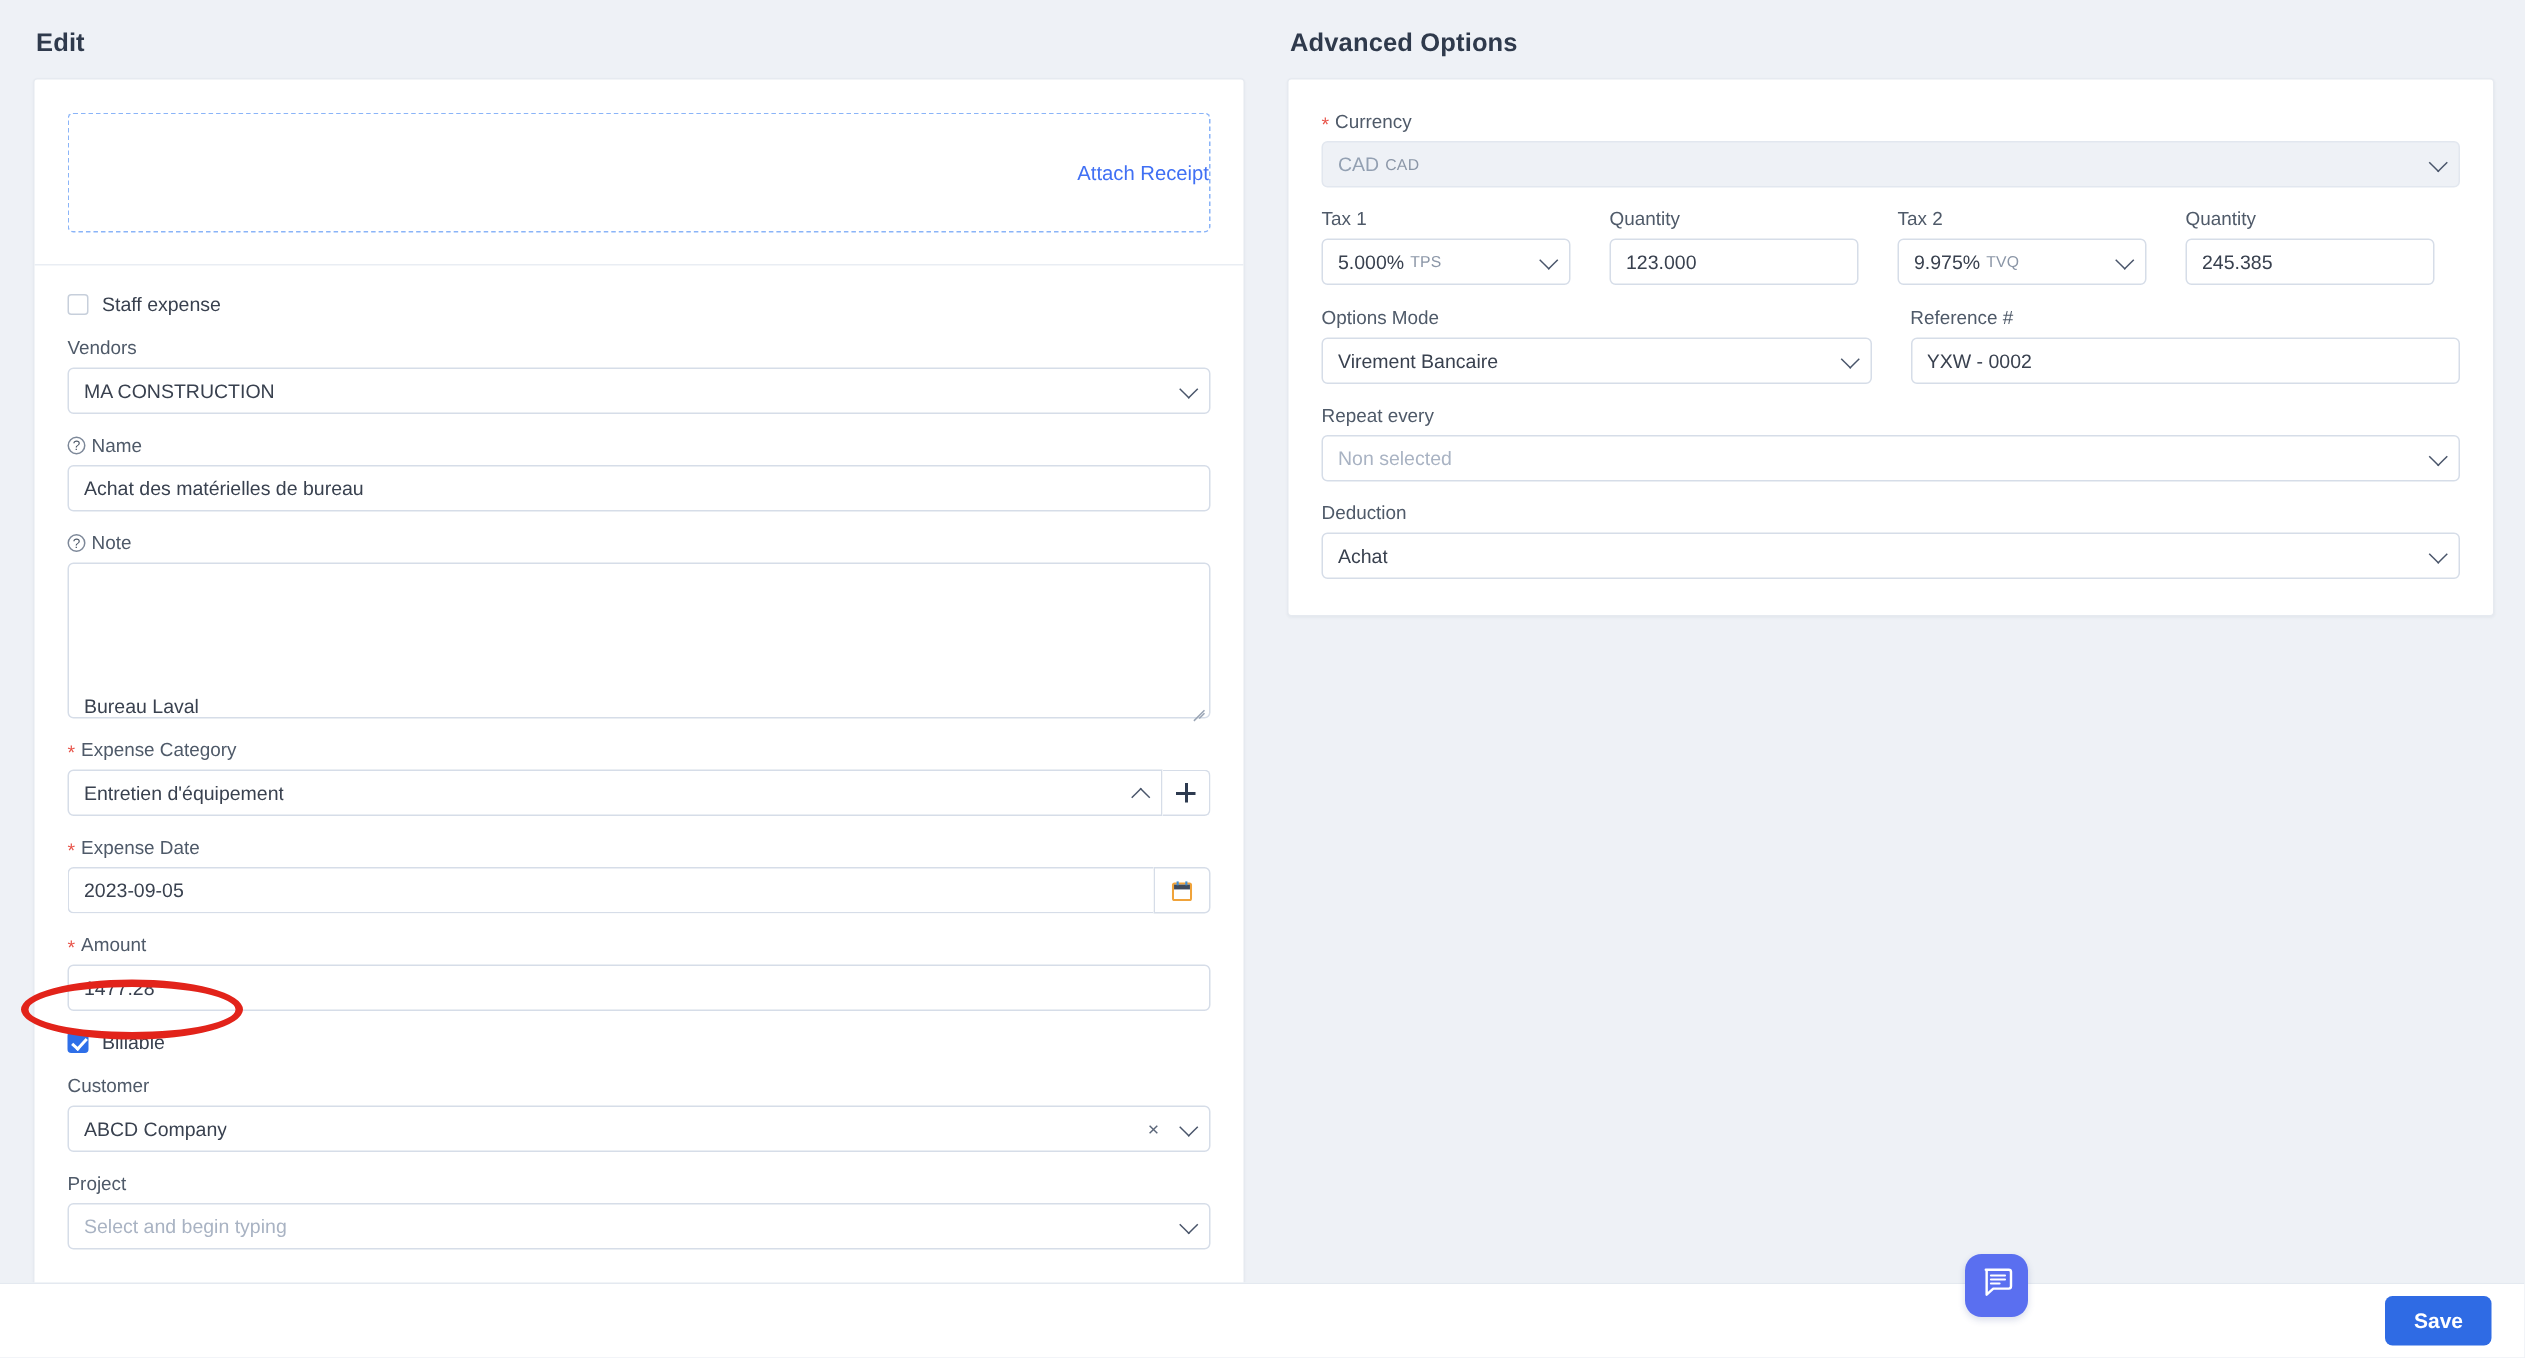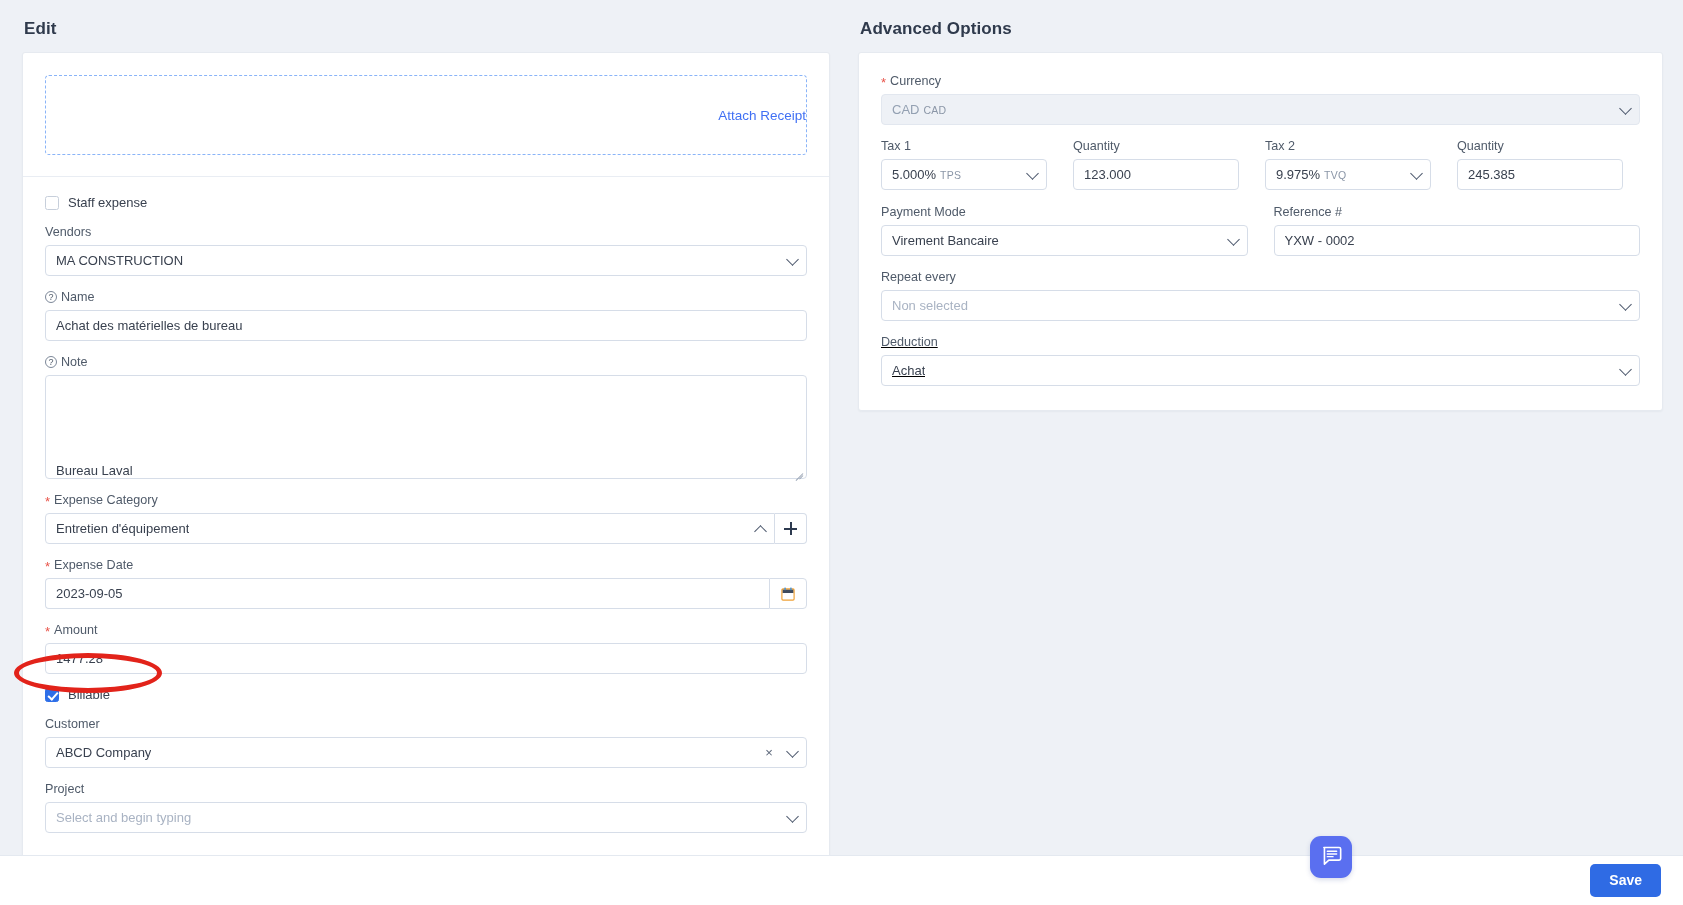--- a/index.html
+++ b/index.html
@@ -508,21 +508,21 @@
             </div>
             <div class="control">
               <span class="val">245.385</span>
             </div>
           </div>
         </div>
 
         <div class="row" style="margin-top:10px;">
           <div class="field">
             <div class="field-label">
-              <span>Payment Mode</span>
+              <span>Options Mode</span>
             </div>
             <div class="control select">
               <span class="val">Virement Bancaire</span>
               <span class="chev"></span>
             </div>
           </div>
           <div class="field">
             <div class="field-label">
               <span>Reference #</span>
             </div>
@@ -535,21 +535,21 @@
         <div class="field">
           <div class="field-label">
             <span>Repeat every</span>
           </div>
           <div class="control select">
             <span class="placeholder">Non selected</span>
             <span class="chev"></span>
           </div>
         </div>
 
-        <div class="field" style="margin-bottom:0;text-decoration:underline;">
+        <div class="field" style="margin-bottom:0;">
           <div class="field-label">
             <span>Deduction</span>
           </div>
           <div class="control select">
             <span class="val">Achat</span>
             <span class="chev"></span>
           </div>
         </div>
 
       </div>

